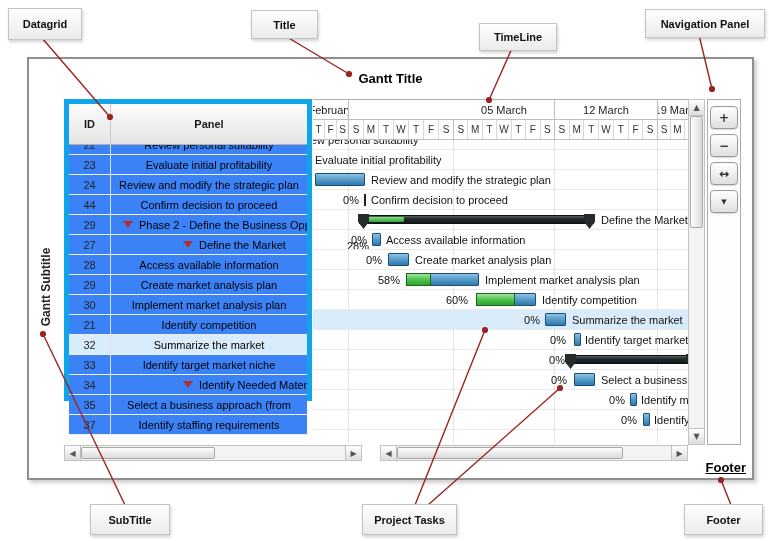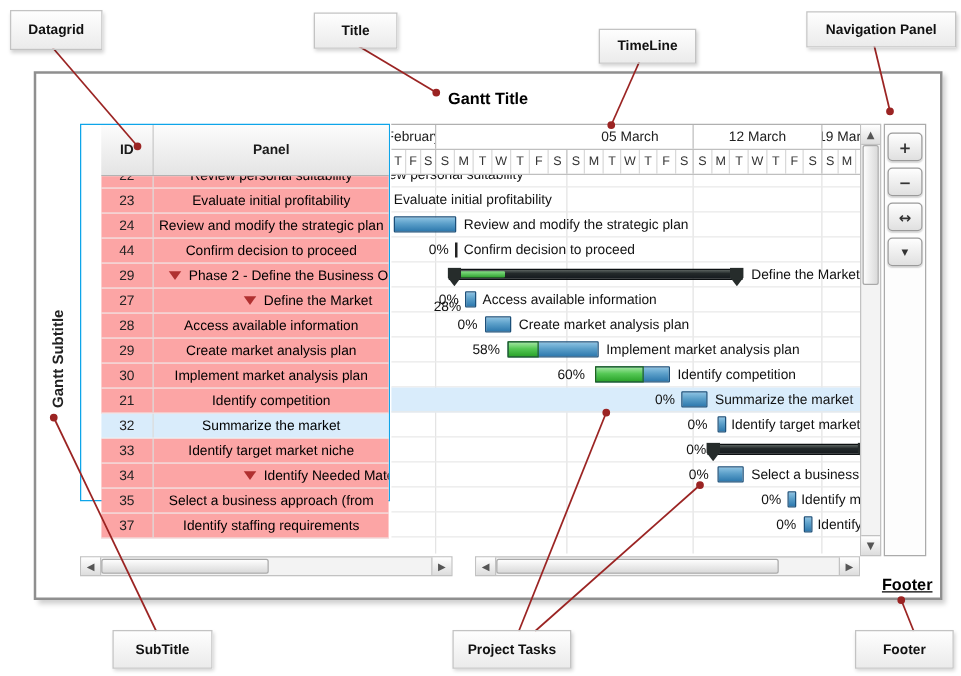--- a/index.html
+++ b/index.html
@@ -19,30 +19,30 @@
   
   #lines{position:absolute;left:0;top:0;width:769px;height:541px;z-index:25;pointer-events:none;}
   
   .gantt{position:absolute;left:27px;top:57px;width:727px;height:423px;background:#fff;
     border:2px solid #8f8f8f;box-shadow:3px 3px 4px #cfcfcf;box-sizing:border-box;}
   .g-title{position:absolute;left:0;top:12px;width:100%;text-align:center;
     font-size:13px;font-weight:bold;color:#000;}
   .g-subtitle{position:absolute;left:-42px;top:220px;width:120px;height:16px;text-align:center;
     font-size:12px;font-weight:bold;color:#222;transform:rotate(-90deg);}
   
-  .grid{position:absolute;left:35px;top:40px;width:248px;height:302px;border:1px solid #0ea5e9;
-    box-sizing:border-box;background:#fff;padding-left:16px;}
+  .grid{position:absolute;left:35px;top:40px;width:248px;height:302px;border:5px solid #0ea5e9;
+    box-sizing:border-box;background:#fff;}
   .grid-head{height:41px;display:flex;background:linear-gradient(#fcfcfc,#e4e4e4);
     border-bottom:1px solid #b2b2b2;box-sizing:border-box;font-size:11px;font-weight:bold;color:#1a1a1a;}
   .gh-id{width:41px;border-right:1px solid #c9c9c9;display:flex;align-items:center;justify-content:center;}
   .gh-name{flex:1;display:flex;align-items:center;justify-content:center;}
   .grid-body{position:relative;height:303px;overflow:hidden;}
   .rows-off{margin-top:-10px;}
   .g-row{height:20px;display:flex;border-bottom:1px solid #efefef;box-sizing:border-box;
-    font-size:11px;color:#000;background:#fca5a5;}
+    font-size:11px;color:#000;background:#3b82f6;}
   .g-row.sel{background:#d9ecfb;}
   .g-id{width:41px;border-right:1px solid #dcdcdc;display:flex;align-items:center;justify-content:center;color:#222;}
   .g-name{flex:1;display:flex;align-items:center;justify-content:center;overflow:hidden;white-space:nowrap;}
   .g-name.parent{justify-content:flex-start;}
   .g-name.lvl0{padding-left:12px;} .g-name.lvl1{padding-left:72px;}
   .tri{width:0;height:0;border-left:5px solid transparent;border-right:5px solid transparent;
     border-top:7px solid #b03030;margin-right:6px;flex:none;}
   
   .chart{position:absolute;left:284px;top:40px;width:375px;height:346px;box-sizing:border-box;
     border-top:1px solid #b0b0b0;background:#fff;}

